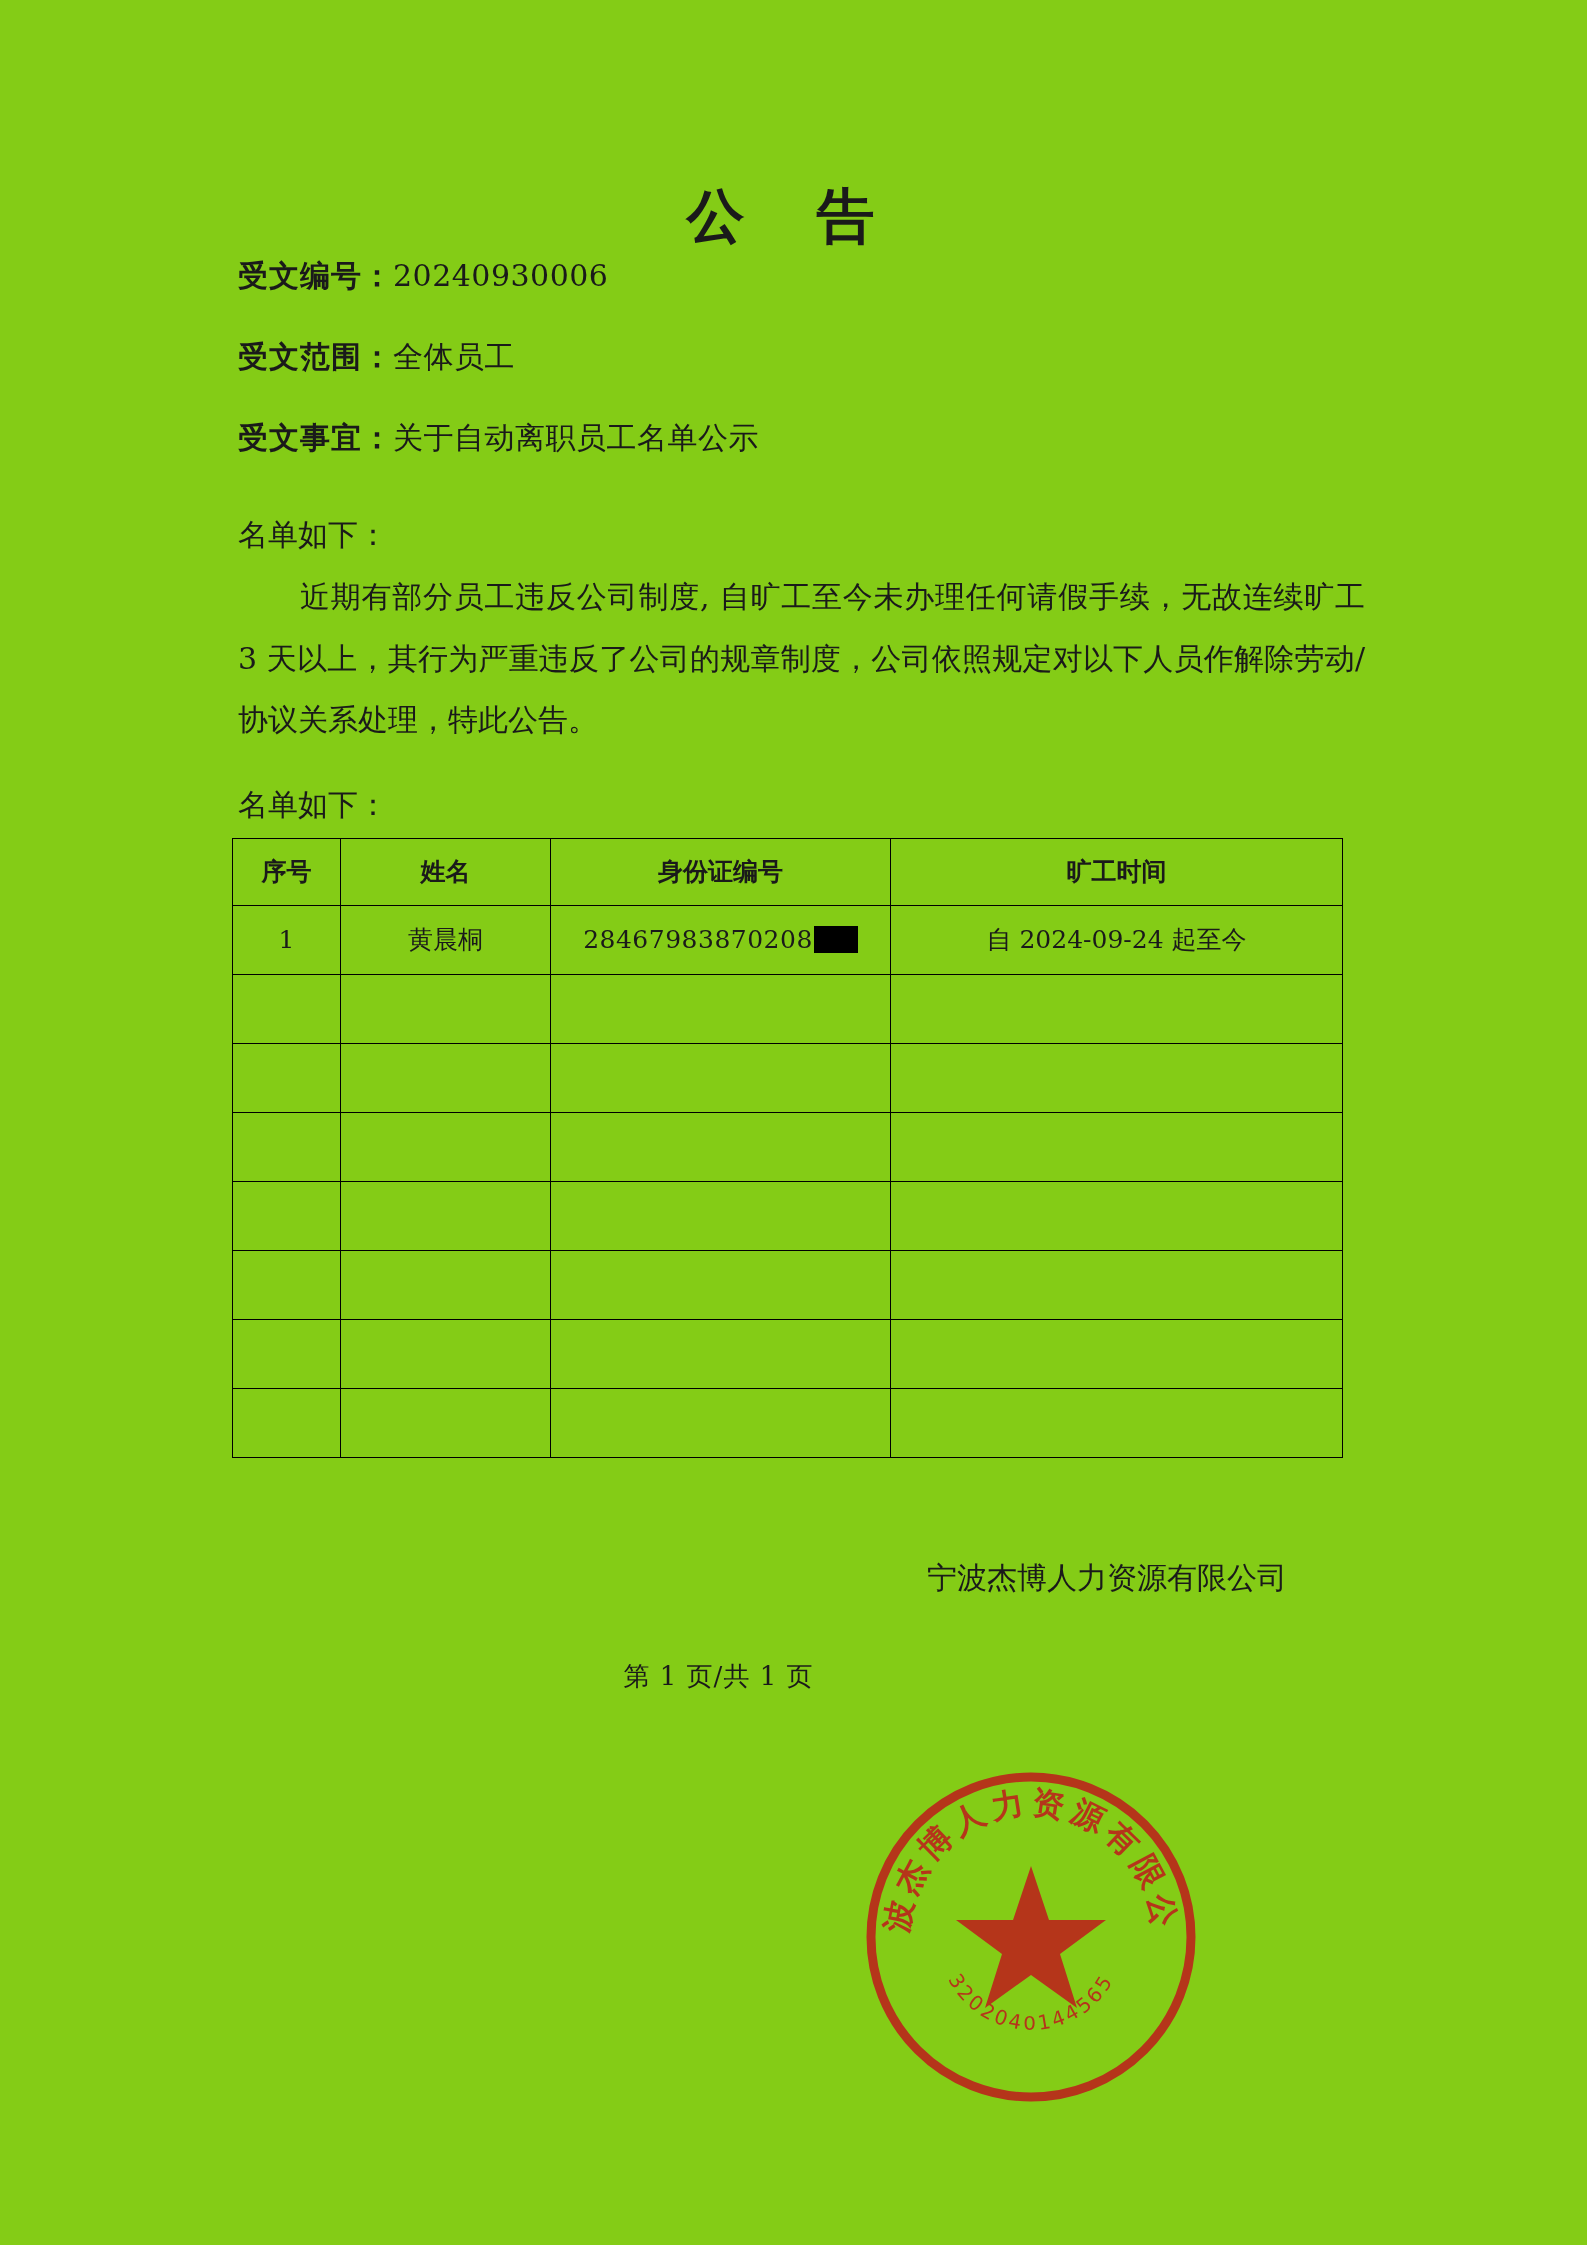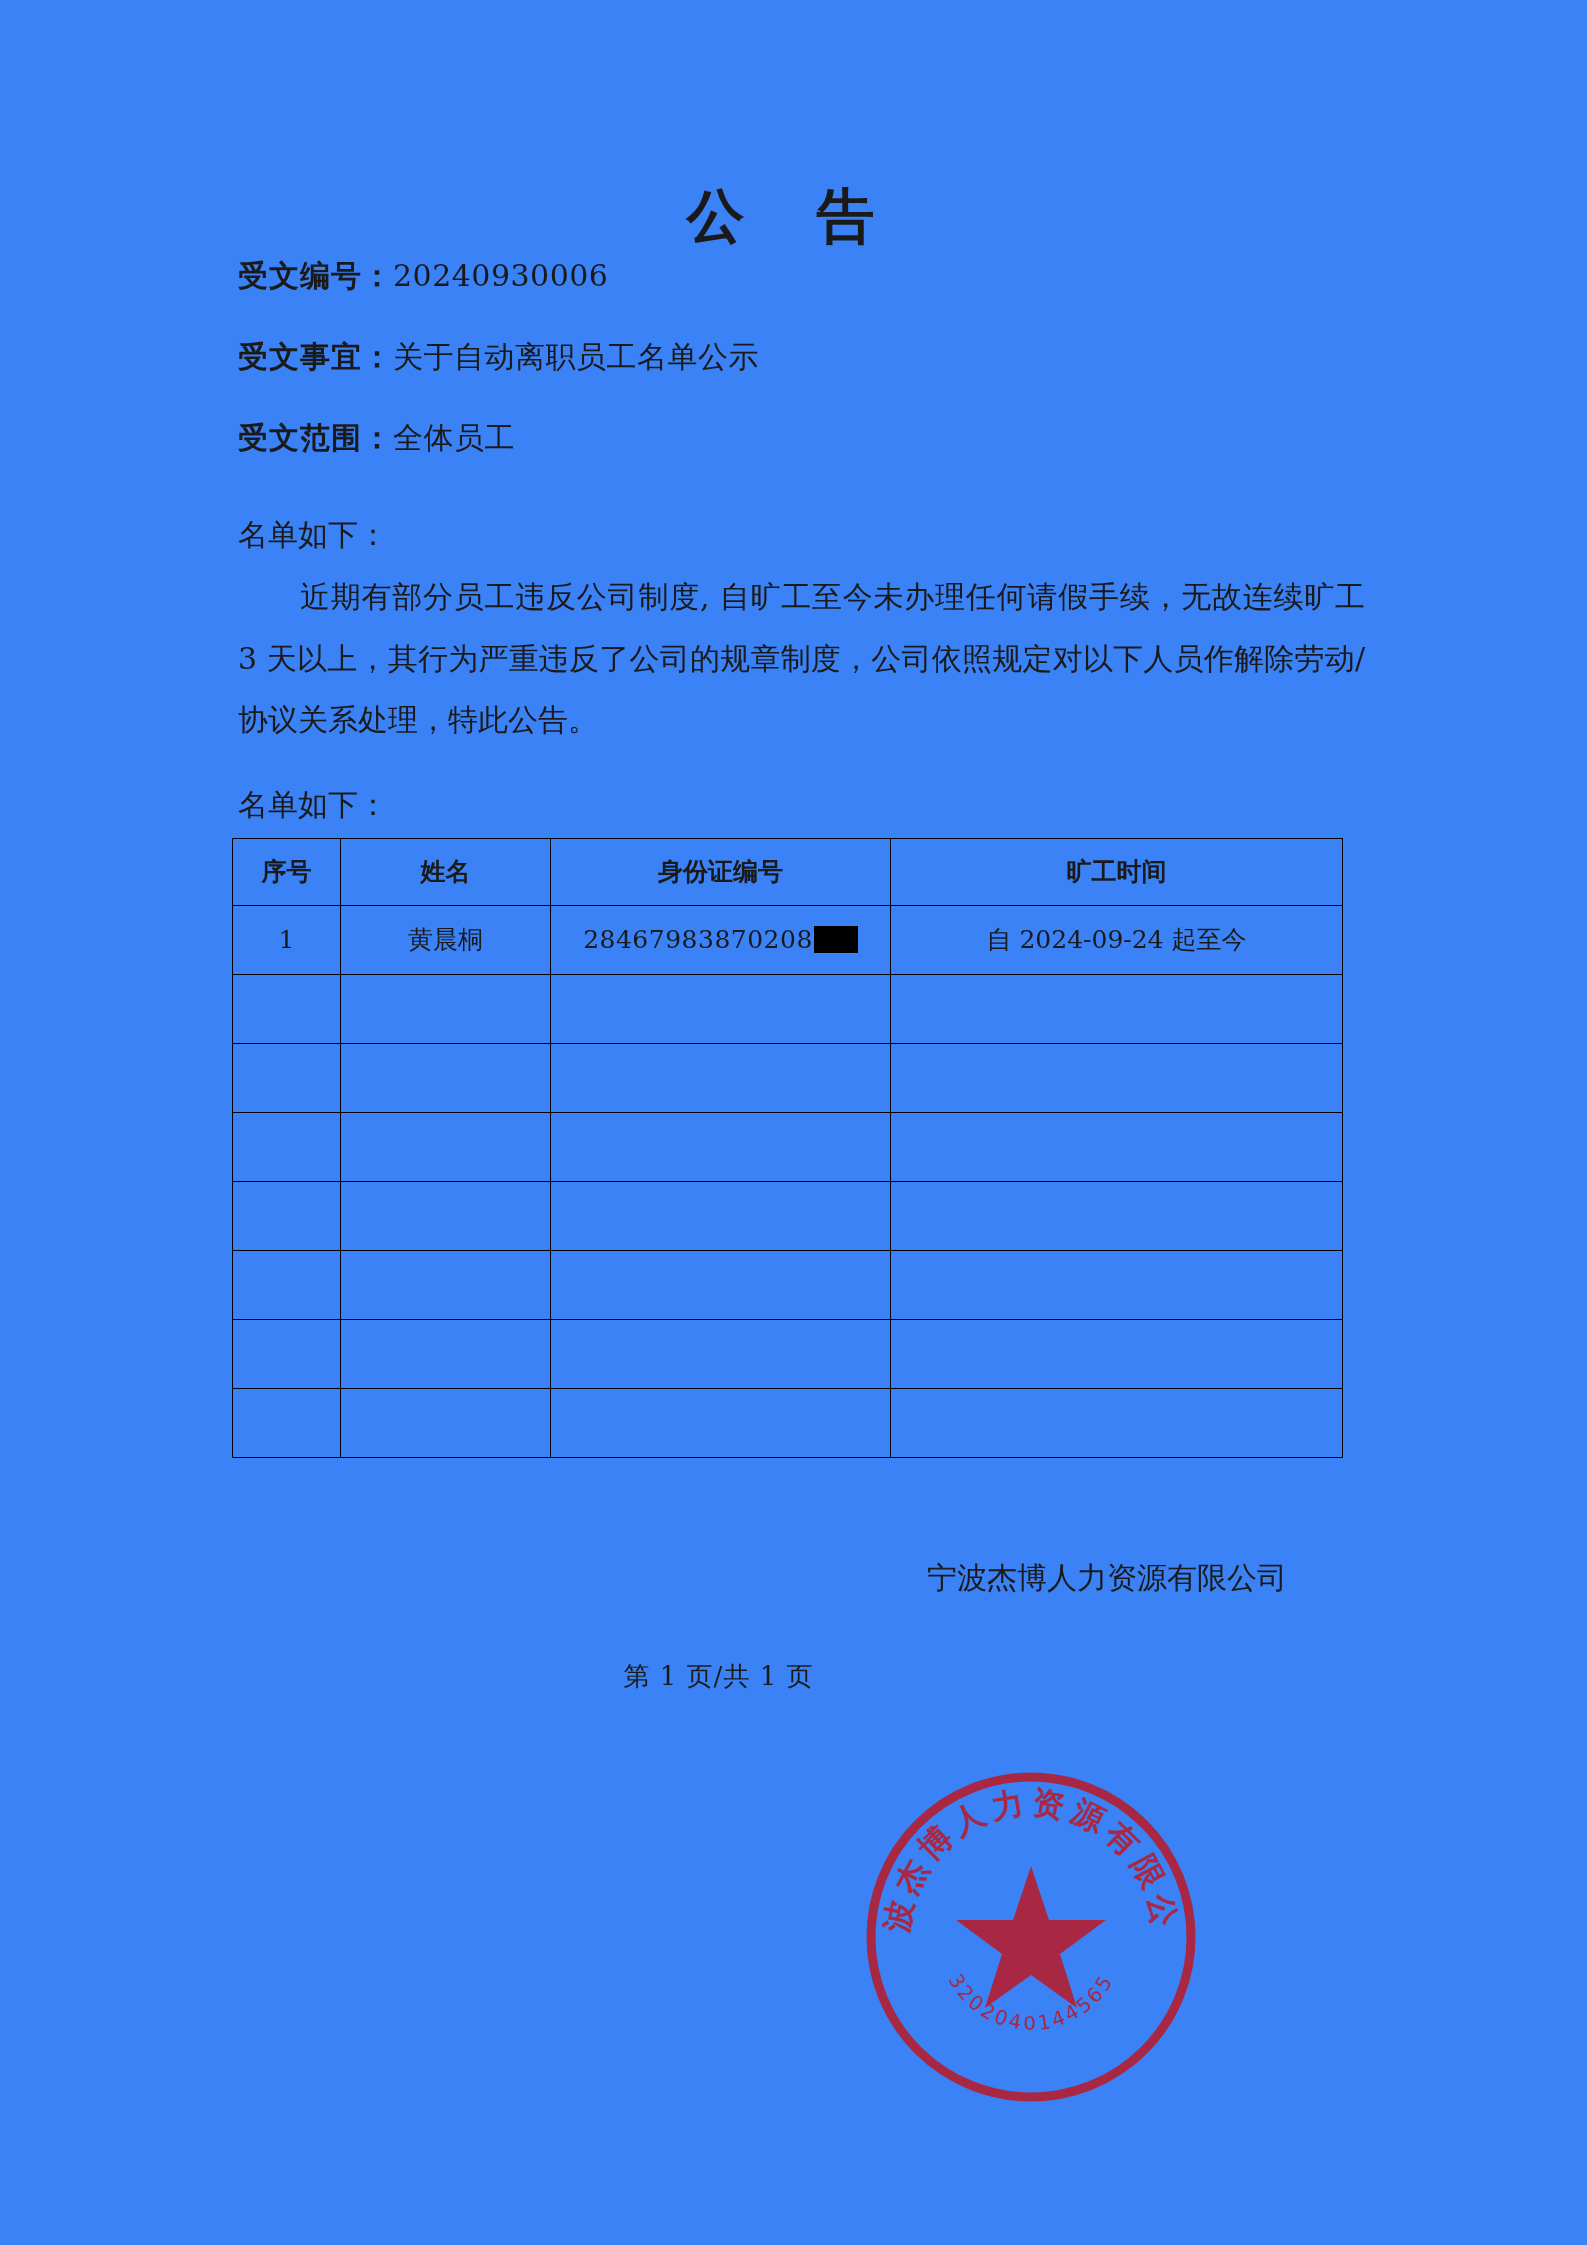--- a/index.html
+++ b/index.html
@@ -13,21 +13,21 @@
     position: relative;
     font-family: "DejaVu Serif", "Liberation Serif", serif;
     color: #1a1a1a;
     overflow: hidden;
   }
   .page {
     position: absolute;
     left: 0; top: 0;
     width: 1587px;
     height: 2245px;
-    background: #3b82f6;
+    background: #84cc16;
   }
   .doc-title {
     text-align: center;
     font-size: 58px;
     font-weight: bold;
     letter-spacing: 26px;
     margin-top: 178px;
     font-family: "DejaVu Serif", "Liberation Serif", serif;
   }
   .fields {
@@ -136,24 +136,24 @@
 
 <div class="page">
 
   <div class="doc-title">公 告</div>
 
   <div class="fields">
     <div class="field-row">
       <span class="field-label">受文编号：</span><span class="field-value">20240930006</span>
     </div>
     <div class="field-row">
-      <span class="field-label">受文事宜：</span><span class="field-value">关于自动离职员工名单公示</span>
+      <span class="field-label">受文范围：</span><span class="field-value">全体员工</span>
     </div>
     <div class="field-row">
-      <span class="field-label">受文范围：</span><span class="field-value">全体员工</span>
+      <span class="field-label">受文事宜：</span><span class="field-value">关于自动离职员工名单公示</span>
     </div>
   </div>
 
   <div class="salutation">名单如下：</div>
 
   <div class="body-para">近期有部分员工违反公司制度, 自旷工至今未办理任何请假手续，无故连续旷工 3 天以上，其行为严重违反了公司的规章制度，公司依照规定对以下人员作解除劳动/协议关系处理，特此公告。</div>
 
   <div class="list-caption">名单如下：</div>
 
   <table class="name-table">

